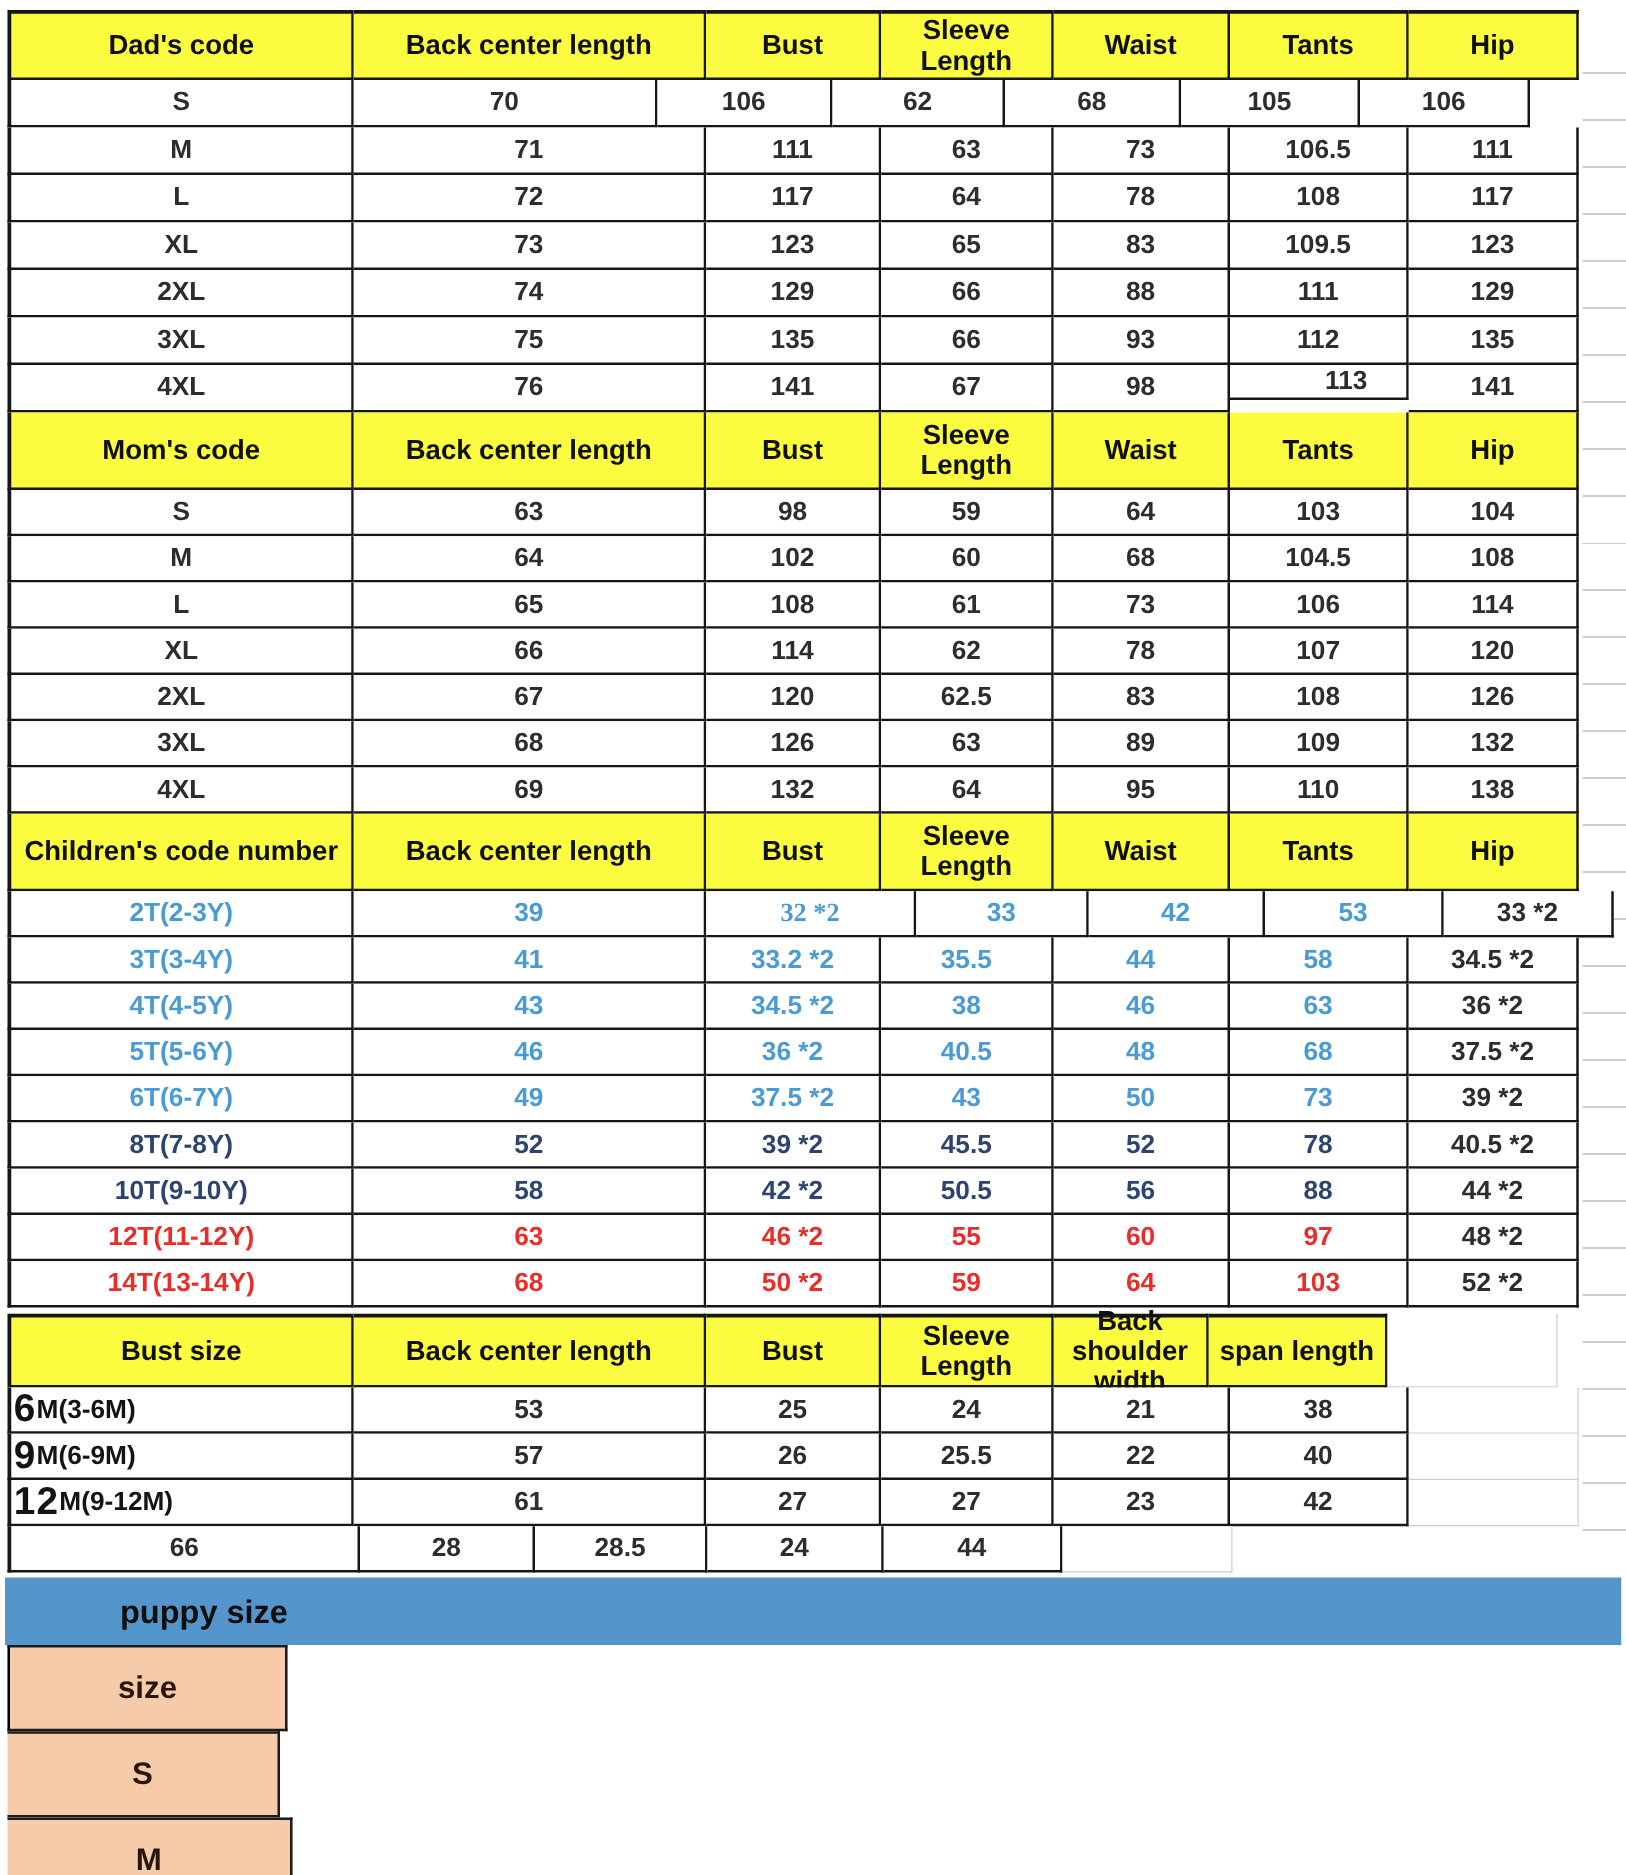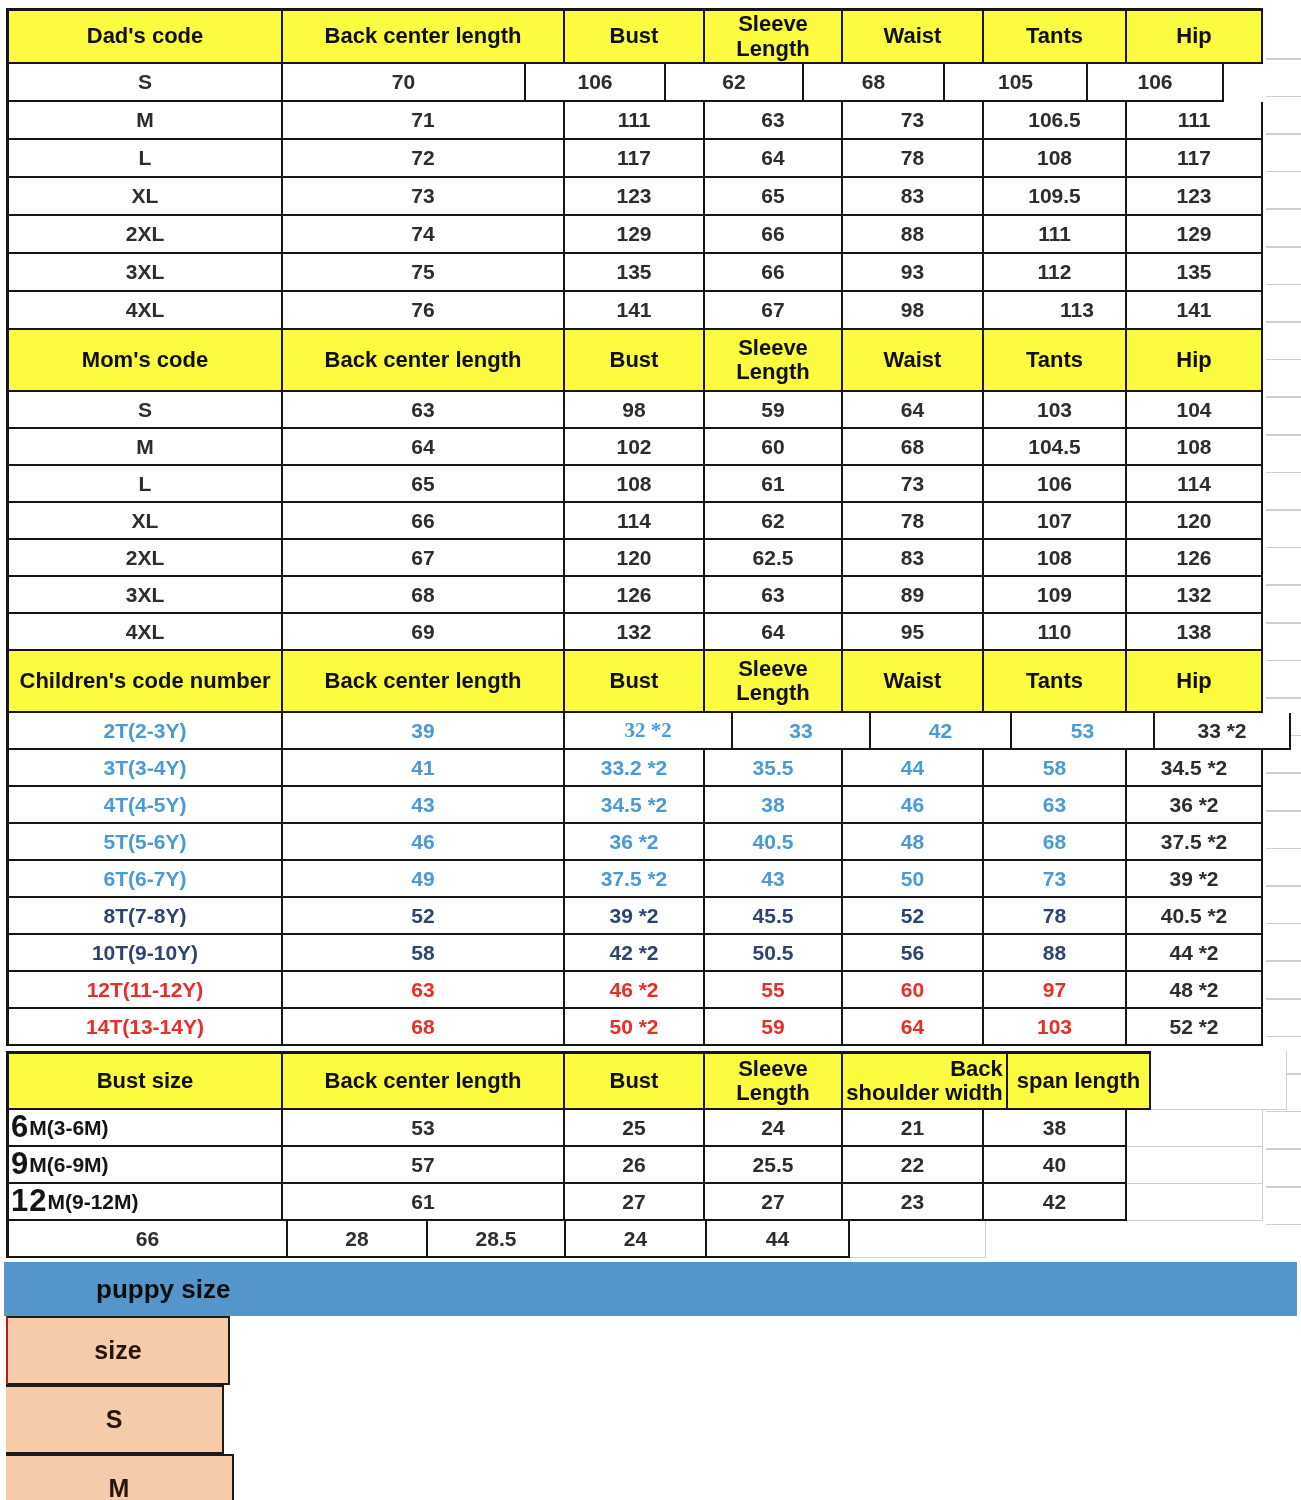--- a/index.html
+++ b/index.html
@@ -54,21 +54,21 @@
     box-sizing:border-box;background:var(--banner-blue);
     display:flex;align-items:center;padding-left:92px;
     font-size:26px;font-weight:700;color:#0e0e0e;
   }
   #puppy-grid{position:absolute;left:6px;top:1316px;}
   .pcell{
     box-sizing:border-box;display:flex;align-items:center;justify-content:center;
     background:var(--peach);border-right:2px solid #1c1c1c;border-bottom:2px solid #1c1c1c;
     font-size:25px;font-weight:700;color:#27160e;
   }
-  .prow > .pcell:first-child{border-left:2px solid #b91c1c;}
+  .prow > .pcell:first-child{border-left:2px solid #000000;}
   .prow.first > .pcell{border-top:2px solid #1c1c1c;}
 </style>
 </head>
 <body>
 
 <div id="sheet">
   <div id="gutter"></div>
   <div id="main-grid">
       <div class="row first">
         <div class="cell hdr" style="width: 277px; height: 56px;">Dad's code</div>
@@ -133,21 +133,21 @@
         <div class="cell t-ink" style="width: 141px; height: 38px;">93</div>
         <div class="cell t-ink" style="width: 143px; height: 38px;">112</div>
         <div class="cell t-ink" style="width: 136px; height: 38px;">135</div>
       </div>
       <div class="row">
         <div class="cell t-ink" style="width: 277px; height: 38px;">4XL</div>
         <div class="cell t-ink" style="width: 282px; height: 38px;">76</div>
         <div class="cell t-ink" style="width: 140px; height: 38px;">141</div>
         <div class="cell t-ink" style="width: 138px; height: 38px;">67</div>
         <div class="cell t-ink" style="width: 141px; height: 38px;">98</div>
-        <div class="cell t-ink" style="width: 143px; height: 38px; padding-left: 45px;">113</div>
+        <div class="cell t-ink" style="width: 143px; height: 28px; padding-left: 45px;">113</div>
         <div class="cell t-ink" style="width: 136px; height: 38px;">141</div>
       </div>
       <div class="row">
         <div class="cell hdr" style="width: 277px; height: 62px;">Mom's code</div>
         <div class="cell hdr" style="width: 282px; height: 62px;">Back center length</div>
         <div class="cell hdr" style="width: 140px; height: 62px;">Bust</div>
         <div class="cell hdr" style="width: 138px; height: 62px;">Sleeve
 Length</div>
         <div class="cell hdr" style="width: 141px; height: 62px;">Waist</div>
         <div class="cell hdr" style="width: 143px; height: 62px;">Tants</div>
@@ -308,21 +308,21 @@
         <div class="cell t-ink" style="width: 136px; height: 37px;">52 *2</div>
       </div>
     </div>
   <div id="baby-grid">
       <div class="row first">
         <div class="cell hdr" style="width: 277px; height: 59px;">Bust size</div>
         <div class="cell hdr" style="width: 282px; height: 59px;">Back center length</div>
         <div class="cell hdr" style="width: 140px; height: 59px;">Bust</div>
         <div class="cell hdr" style="width: 138px; height: 59px;">Sleeve
 Length</div>
-        <div class="cell hdr" style="width: 165px; height: 59px; text-align: right;">Back
+        <div class="cell hdr" style="width: 124px; height: 59px;">Back
 shoulder width</div>
         <div class="cell hdr" style="width: 143px; height: 59px;">span length</div>
         <div class="cell ghost" style="width: 136px; height: 59px;"></div>
       </div>
       <div class="row">
         <div class="cell baby-label" style="width: 277px; height: 37px;">
           <span class="big">6</span>
           <span class="rest">M(3-6M)</span>
         </div>
         <div class="cell t-ink" style="width: 282px; height: 37px;">53</div>

